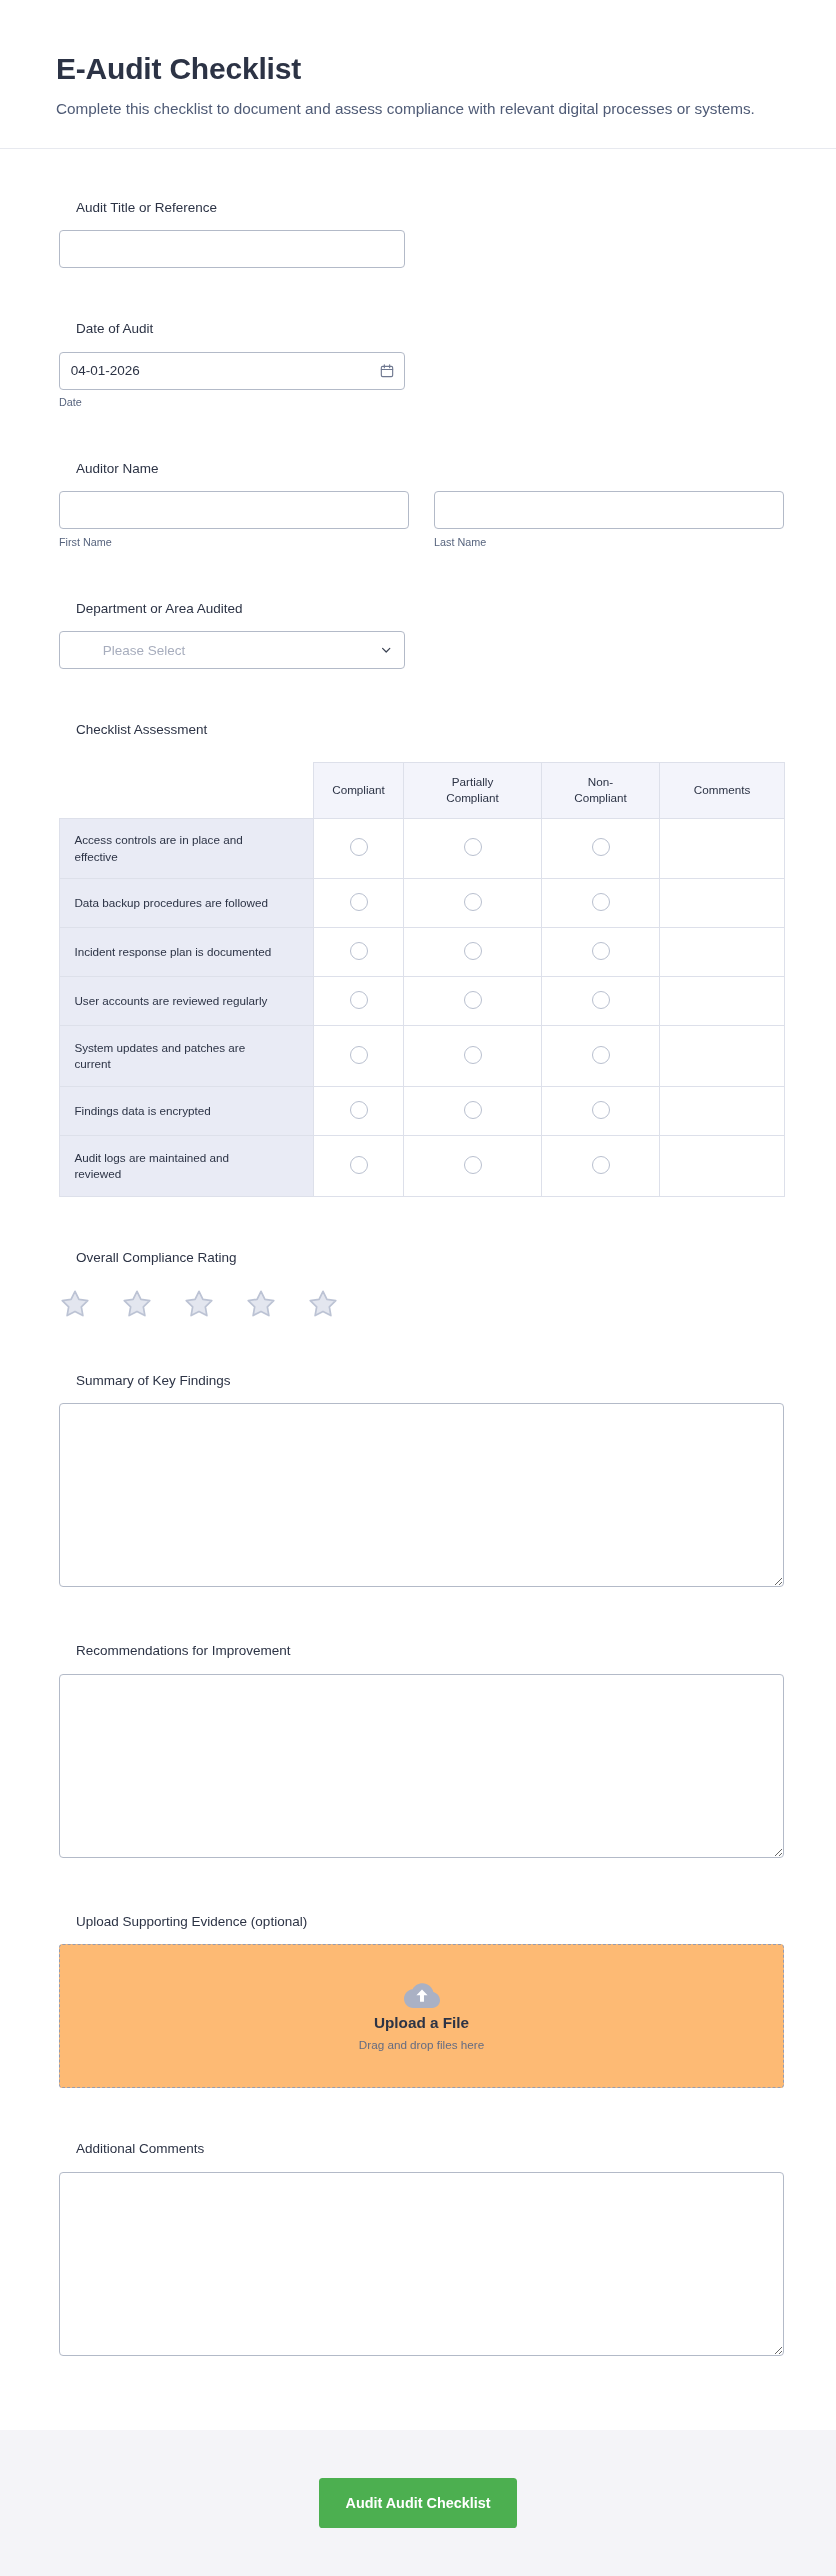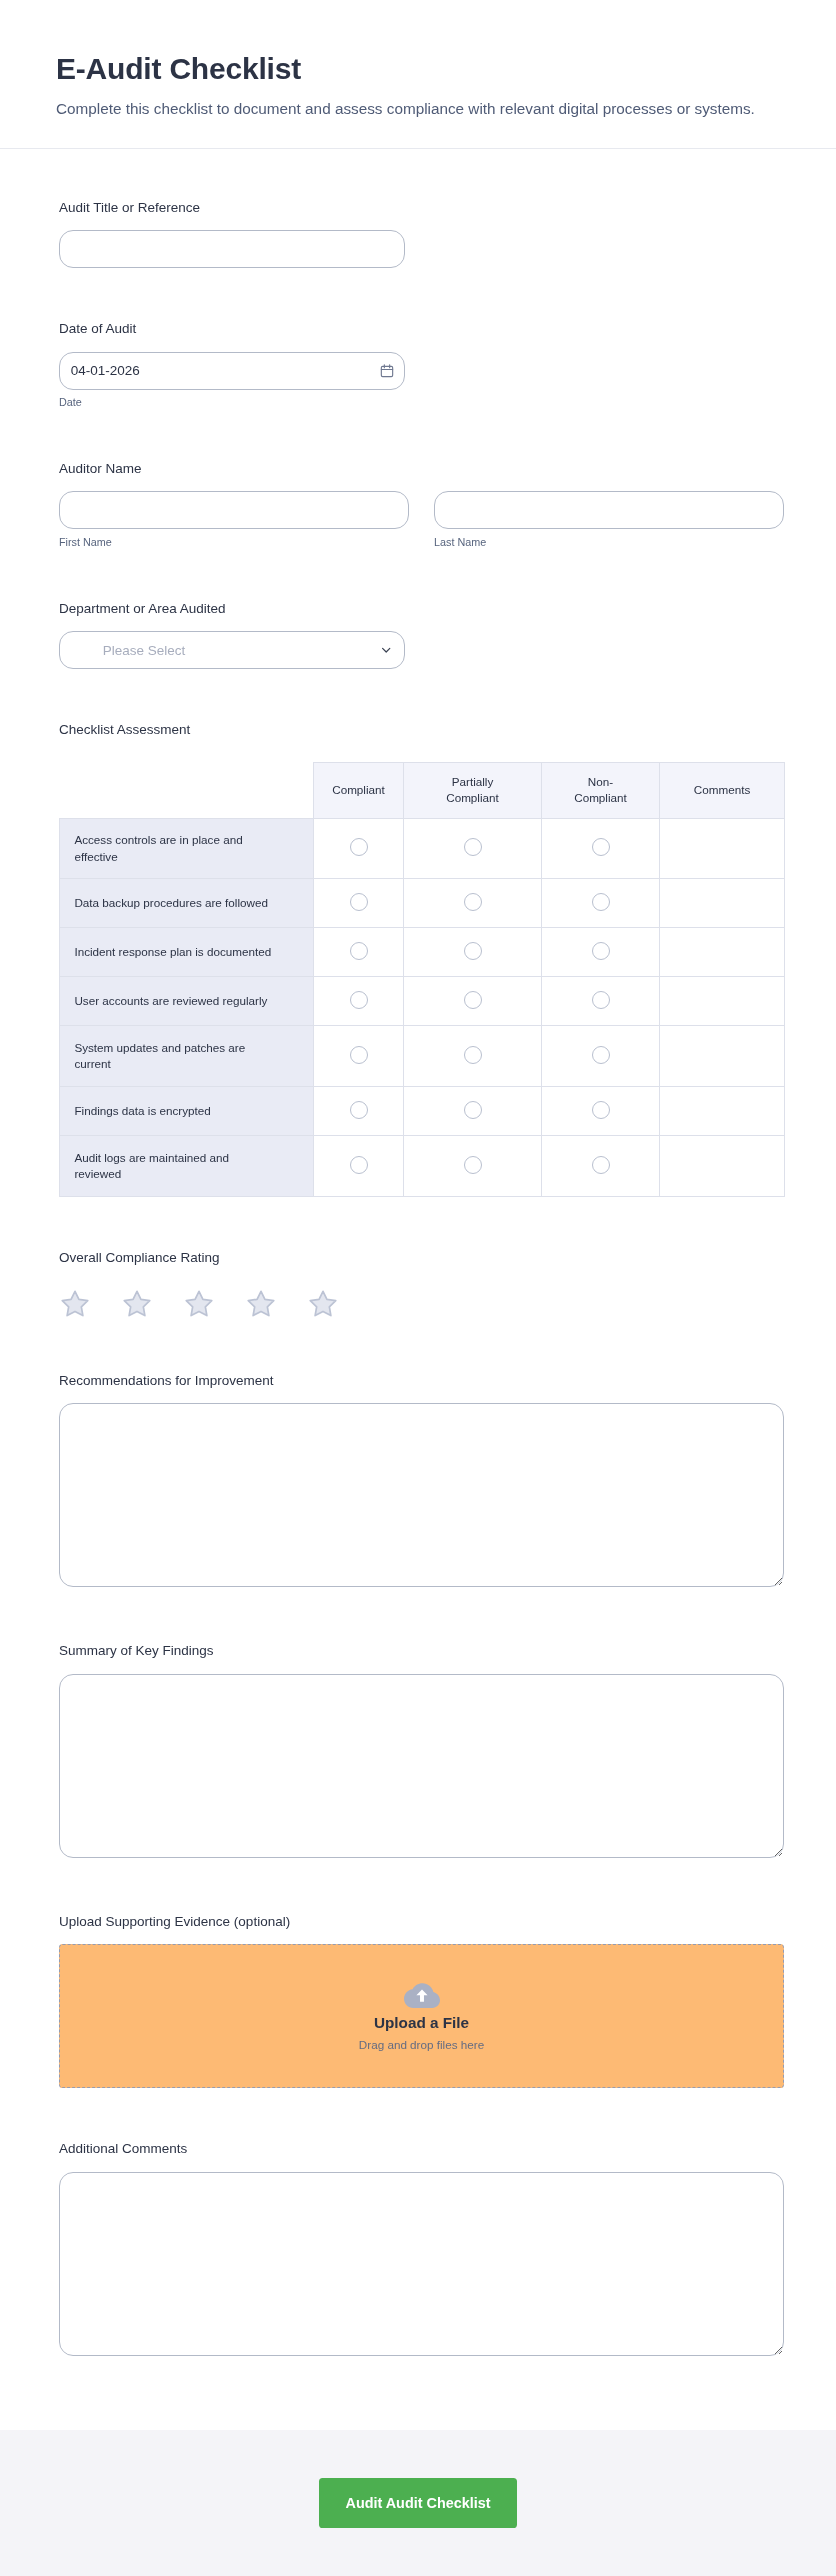--- a/index.html
+++ b/index.html
@@ -20,25 +20,25 @@
     letter-spacing: -0.2px; margin-bottom: 11.7px;
   }
   .form-subtitle {
     font-size: 15.3px; color: #4f5b76; line-height: 1.5; max-width: 710px;
   }
   .divider { border-bottom: 0.9px solid #e7e9ef; width: 100%; }
 
   
   .form-body { padding: 50px 52px 0 59px; }
   .q { margin-bottom: 52px; }
-  .q-label { font-size: 13.5px; font-weight: 500; color: #2c3345; margin-bottom: 12.6px; line-height: 1.4; }
+  .q-label { font-size: 13.5px; font-weight: 500; color: #2c3345; margin-bottom: 12.6px; line-height: 1.4; margin-left: 17px; }
   .sublabel { font-size: 10.8px; color: #57647e; margin-top: 6.3px; }
 
   .text-input, .select-box, .textarea {
-    border: 0.9px solid #b3bac8; border-radius: 14px; background: #fff;
+    border: 0.9px solid #b3bac8; border-radius: 4px; background: #fff;
     font-family: "Liberation Sans", sans-serif; font-size: 13.5px; color: #2c3345;
   }
   .text-input { height: 38px; padding: 0 10.8px; width: 100%; outline: none; }
   .w-half { width: 346px; }
 
   .date-wrap { position: relative; width: 346px; }
   .cal-icon { position: absolute; right: 10px; top: 50%; transform: translateY(-50%); width: 16px; height: 16px; display: inline-flex; cursor: pointer; }
 
   .name-row { display: flex; gap: 25px; width: 725px; }
   .name-col { flex: 1; }
@@ -256,26 +256,26 @@
           </span>
           <span class="star">
             <svg viewBox="0 0 24 24" width="32" height="32">
               <path d="M12 2.5l2.95 5.98 6.6.96-4.78 4.65 1.13 6.57L12 17.56l-5.9 3.1 1.13-6.57L2.45 9.44l6.6-.96z" fill="#e3e6ef" stroke="#bcc3d4" stroke-width="1.3" stroke-linejoin="round"></path>
             </svg>
           </span>
         </div>
     </section>
 
     <section class="q">
+      <div class="q-label">Summary of Key Findings</div>
+      <textarea class="textarea" style=""></textarea>
+    </section>
+
+    <section class="q">
       <div class="q-label">Recommendations for Improvement</div>
-      <textarea class="textarea" style=""></textarea>
-    </section>
-
-    <section class="q">
-      <div class="q-label">Summary of Key Findings</div>
       <textarea class="textarea" style=""></textarea>
     </section>
 
     <section class="q">
       <div class="q-label">Upload Supporting Evidence (optional)</div>
       <div class="upload-box">
         <span class="cloud">
           <svg viewBox="0 0 42 30" width="38" height="27">
             <path d="M33.6 12.2C32.3 6.7 27.4 2.6 21.5 2.6c-4.7 0-8.8 2.6-10.9 6.5C5.2 9.7 1 14.2 1 19.7 1 25.4 5.6 30 11.3 30h21.2c4.7 0 8.5-3.8 8.5-8.5 0-4.5-3.3-8.2-7.4-9.3z" fill="#aab1c4"></path>
             <path d="M21 9.5l-6.2 6.2h4v7.3h4.4v-7.3h4z" fill="#ffffff"></path>

